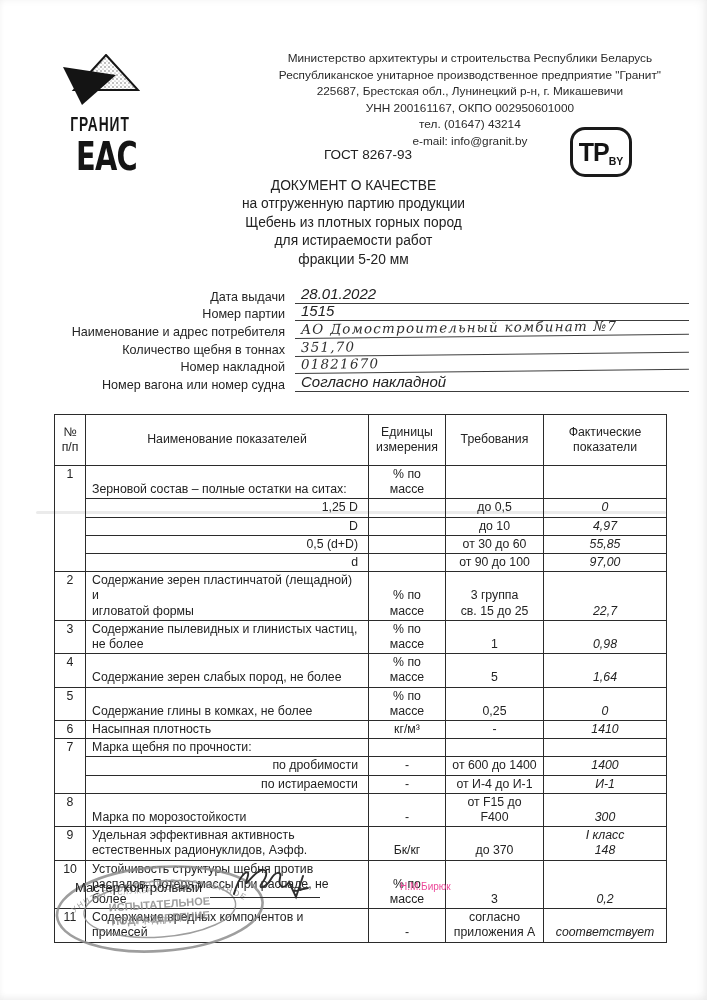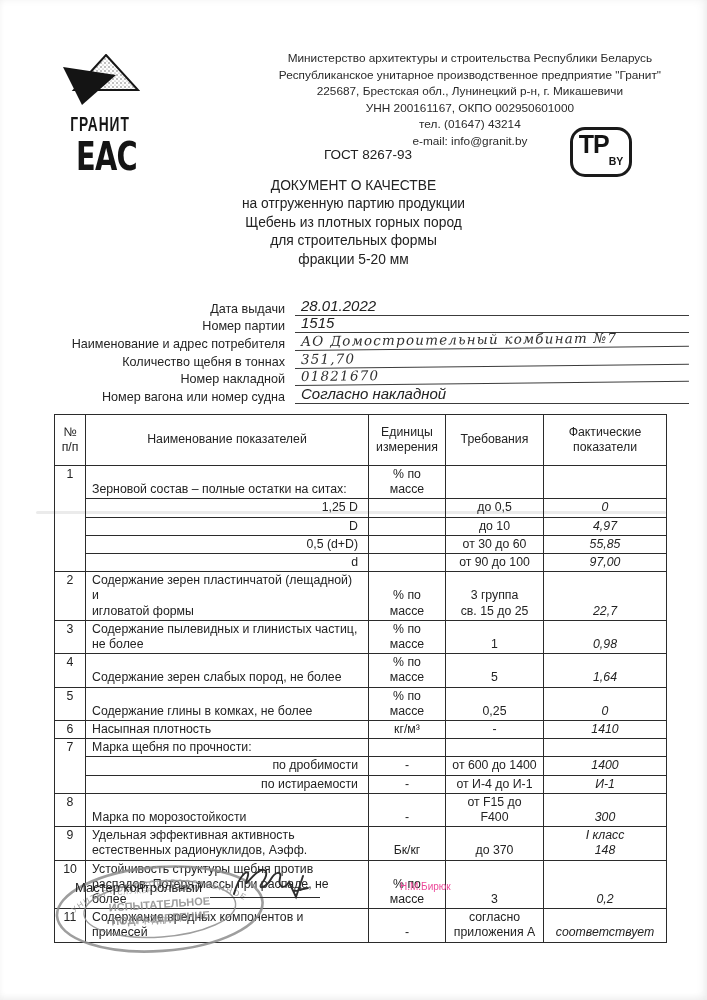--- a/index.html
+++ b/index.html
@@ -8,29 +8,29 @@
     background:#ffffff;overflow:hidden;color:#262626;
     font-family:"Liberation Sans",sans-serif;
     box-shadow:inset -4px 0 8px rgba(0,0,0,0.05), inset 0 -3px 6px rgba(0,0,0,0.04);
   }
   
   .org-block{position:absolute;top:50px;right:46px;text-align:center;font-size:11.8px;line-height:16.6px;color:#2a2a2a;}
   .granit-logo{position:absolute;left:58px;top:54px;width:84px;text-align:center;}
   .granit-caption{font-weight:bold;font-size:15px;letter-spacing:1px;transform:scale(0.92,1.35);transform-origin:center top;margin-top:2px;color:#161616;}
   .eac-mark{position:absolute;left:76px;top:134px;font-weight:900;font-size:37px;color:#141414;transform:scale(0.78,1.05);transform-origin:left top;letter-spacing:-1px;font-family:"DejaVu Sans",sans-serif;}
   .gost{position:absolute;left:324px;top:147px;font-size:13.5px;color:#222;}
-  .tr-mark{position:absolute;left:570px;top:127px;width:56px;height:44px;border:3.5px solid #1a1a1a;border-radius:15px;display:flex;justify-content:center;background:#fff;}
+  .tr-mark{position:absolute;left:570px;top:127px;width:56px;height:44px;border:3.5px solid #1a1a1a;border-radius:15px;display:flex;align-items:center;justify-content:center;background:#fff;}
   .tr-main{font-size:25px;font-weight:bold;color:#141414;letter-spacing:-1px;}
   .tr-sub{font-size:10.5px;font-weight:bold;color:#141414;align-self:flex-end;margin-bottom:7px;}
   
   .title-block{position:absolute;left:0;top:177px;width:707px;text-align:center;}
   .title-line{font-size:13.8px;line-height:18.4px;color:#222;}
   .title-line.bold{font-weight:normal;}
   
-  .fields{position:absolute;left:55px;top:286px;width:634px;margin-top:12px;}
+  .fields{position:absolute;left:55px;top:286px;width:634px;}
   .field-row{display:flex;align-items:flex-end;height:17.7px;}
   .field-label{width:230px;text-align:right;padding-right:10px;font-size:12.6px;color:#242424;white-space:nowrap;}
   .field-value{flex:1;border-bottom:1.3px solid #3c3c3c;padding:0 4px 1px 6px;font-size:15px;white-space:nowrap;}
   .field-value.print{font-style:italic;color:#222;}
   .field-value.hand{font-family:"DejaVu Serif",serif;font-style:italic;font-size:13.5px;letter-spacing:1.2px;color:#303030;transform:rotate(-0.6deg);transform-origin:left bottom;}
   
   .qtable{position:absolute;left:54px;top:414px;width:612px;border-collapse:collapse;table-layout:fixed;}
   .qtable th,.qtable td{border:1.6px solid #2b2b2b;font-weight:normal;font-size:12.3px;line-height:15.2px;padding:1px 6px;white-space:pre-line;color:#232323;}
   .qtable th{text-align:center;vertical-align:middle;height:46px;padding:2px 4px;}
   .qtable td{vertical-align:bottom;}
@@ -80,21 +80,21 @@
   <div class="gost">ГОСТ 8267-93</div>
   <div class="tr-mark">
     <span class="tr-main">ТР</span>
     <span class="tr-sub">BY</span>
   </div>
 
   <div class="title-block">
     <div class="title-line">ДОКУМЕНТ О КАЧЕСТВЕ</div>
     <div class="title-line">на отгруженную партию продукции</div>
     <div class="title-line bold">Щебень из плотных горных пород</div>
-    <div class="title-line bold">для строительных формы</div>
+    <div class="title-line bold">для истираемости работ</div>
     <div class="title-line bold">фракции 5-20 мм</div>
   </div>
 
   <div class="fields">
       <div class="field-row">
         <div class="field-label">Дата выдачи</div>
         <div class="field-value print">28.01.2022</div>
       </div>
       <div class="field-row">
         <div class="field-label">Номер партии</div>

